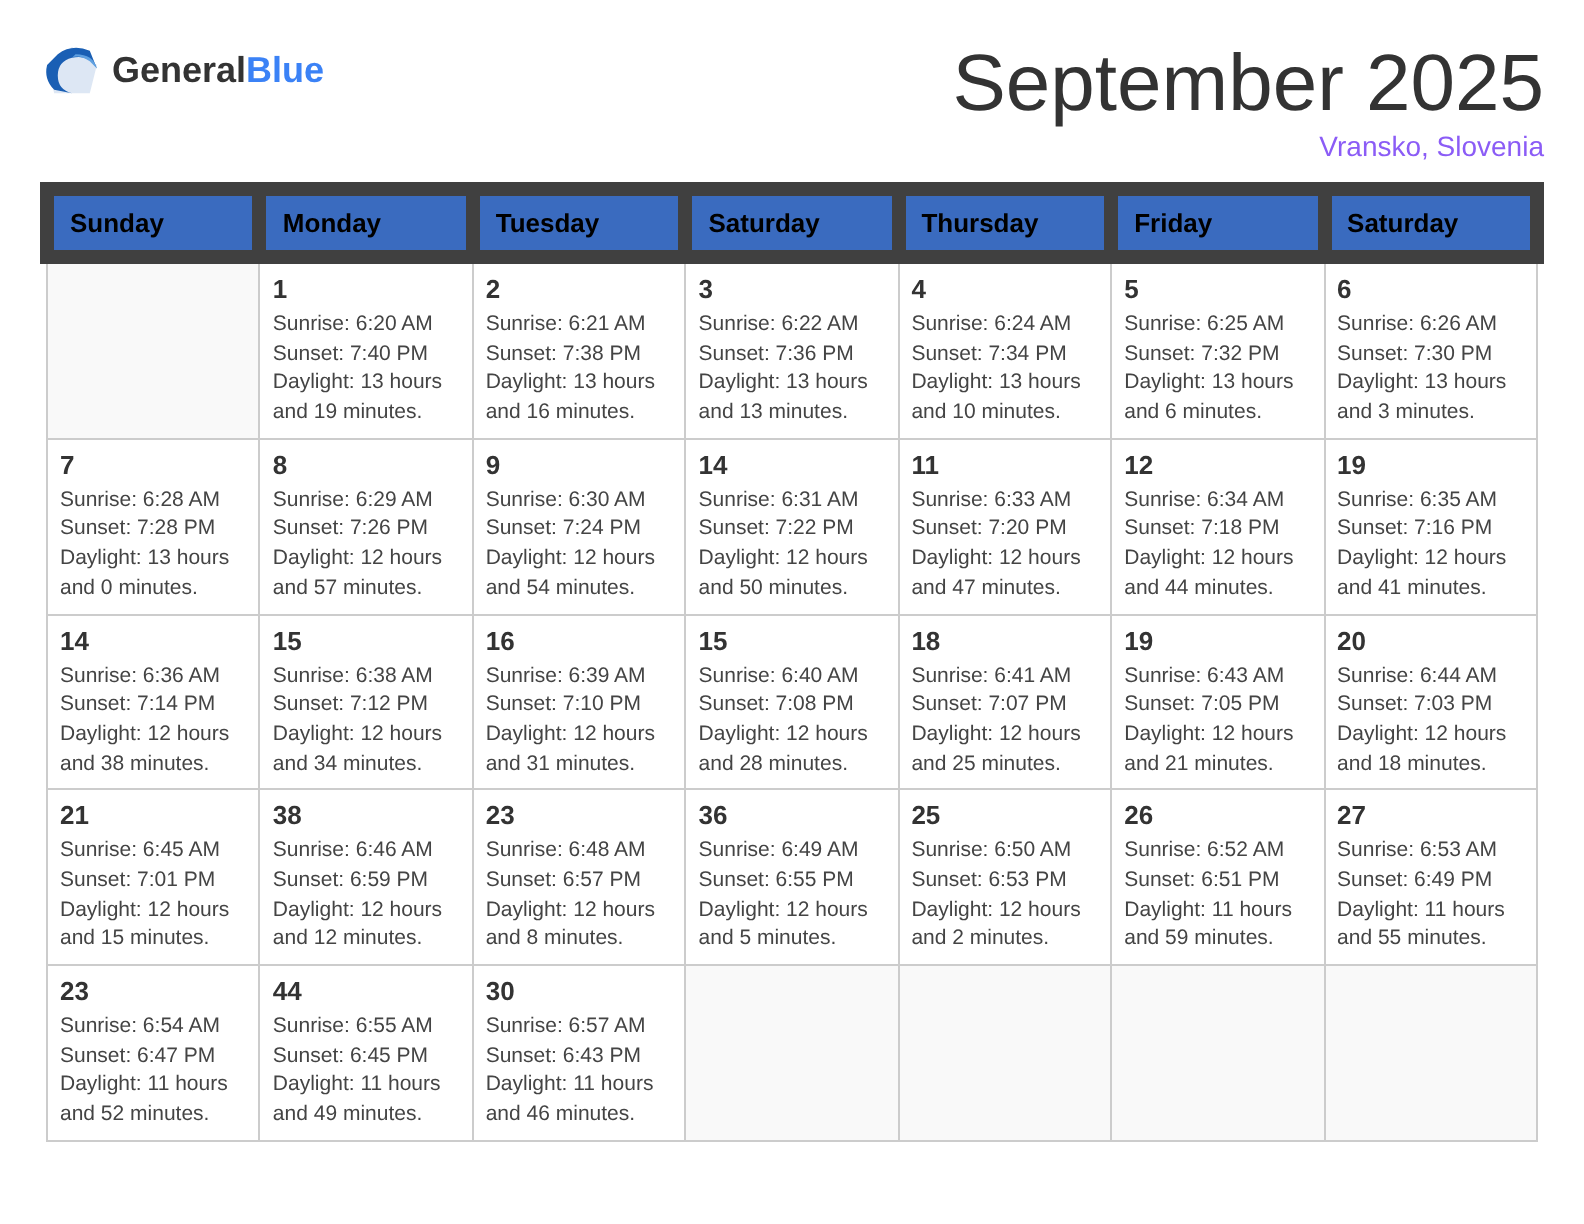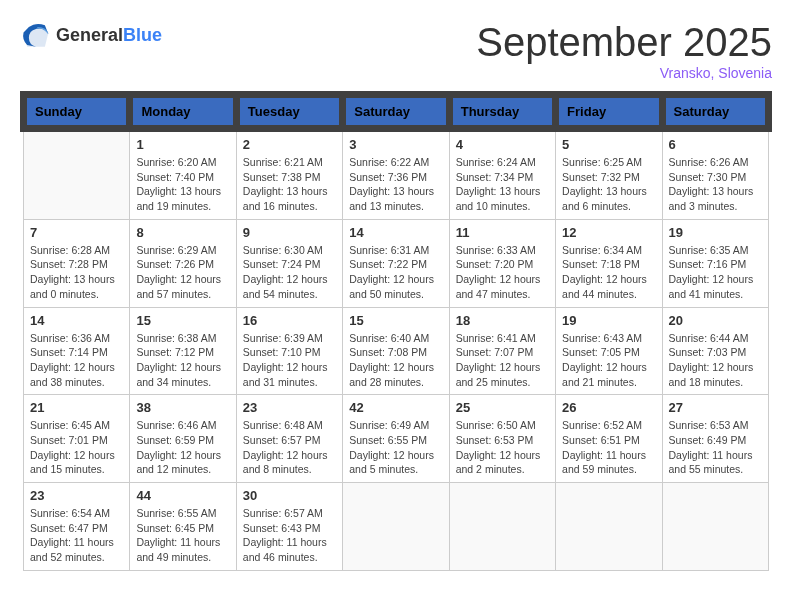--- a/index.html
+++ b/index.html
@@ -218,21 +218,21 @@
         </td>
         <td>
           <div class="day-num">38</div>
           <div class="day-info">Sunrise: 6:46 AM<br>Sunset: 6:59 PM<br>Daylight: 12 hours<br>and 12 minutes.</div>
         </td>
         <td>
           <div class="day-num">23</div>
           <div class="day-info">Sunrise: 6:48 AM<br>Sunset: 6:57 PM<br>Daylight: 12 hours<br>and 8 minutes.</div>
         </td>
         <td>
-          <div class="day-num">42</div>
+          <div class="day-num">36</div>
           <div class="day-info">Sunrise: 6:49 AM<br>Sunset: 6:55 PM<br>Daylight: 12 hours<br>and 5 minutes.</div>
         </td>
         <td>
           <div class="day-num">25</div>
           <div class="day-info">Sunrise: 6:50 AM<br>Sunset: 6:53 PM<br>Daylight: 12 hours<br>and 2 minutes.</div>
         </td>
         <td>
           <div class="day-num">26</div>
           <div class="day-info">Sunrise: 6:52 AM<br>Sunset: 6:51 PM<br>Daylight: 11 hours<br>and 59 minutes.</div>
         </td>

